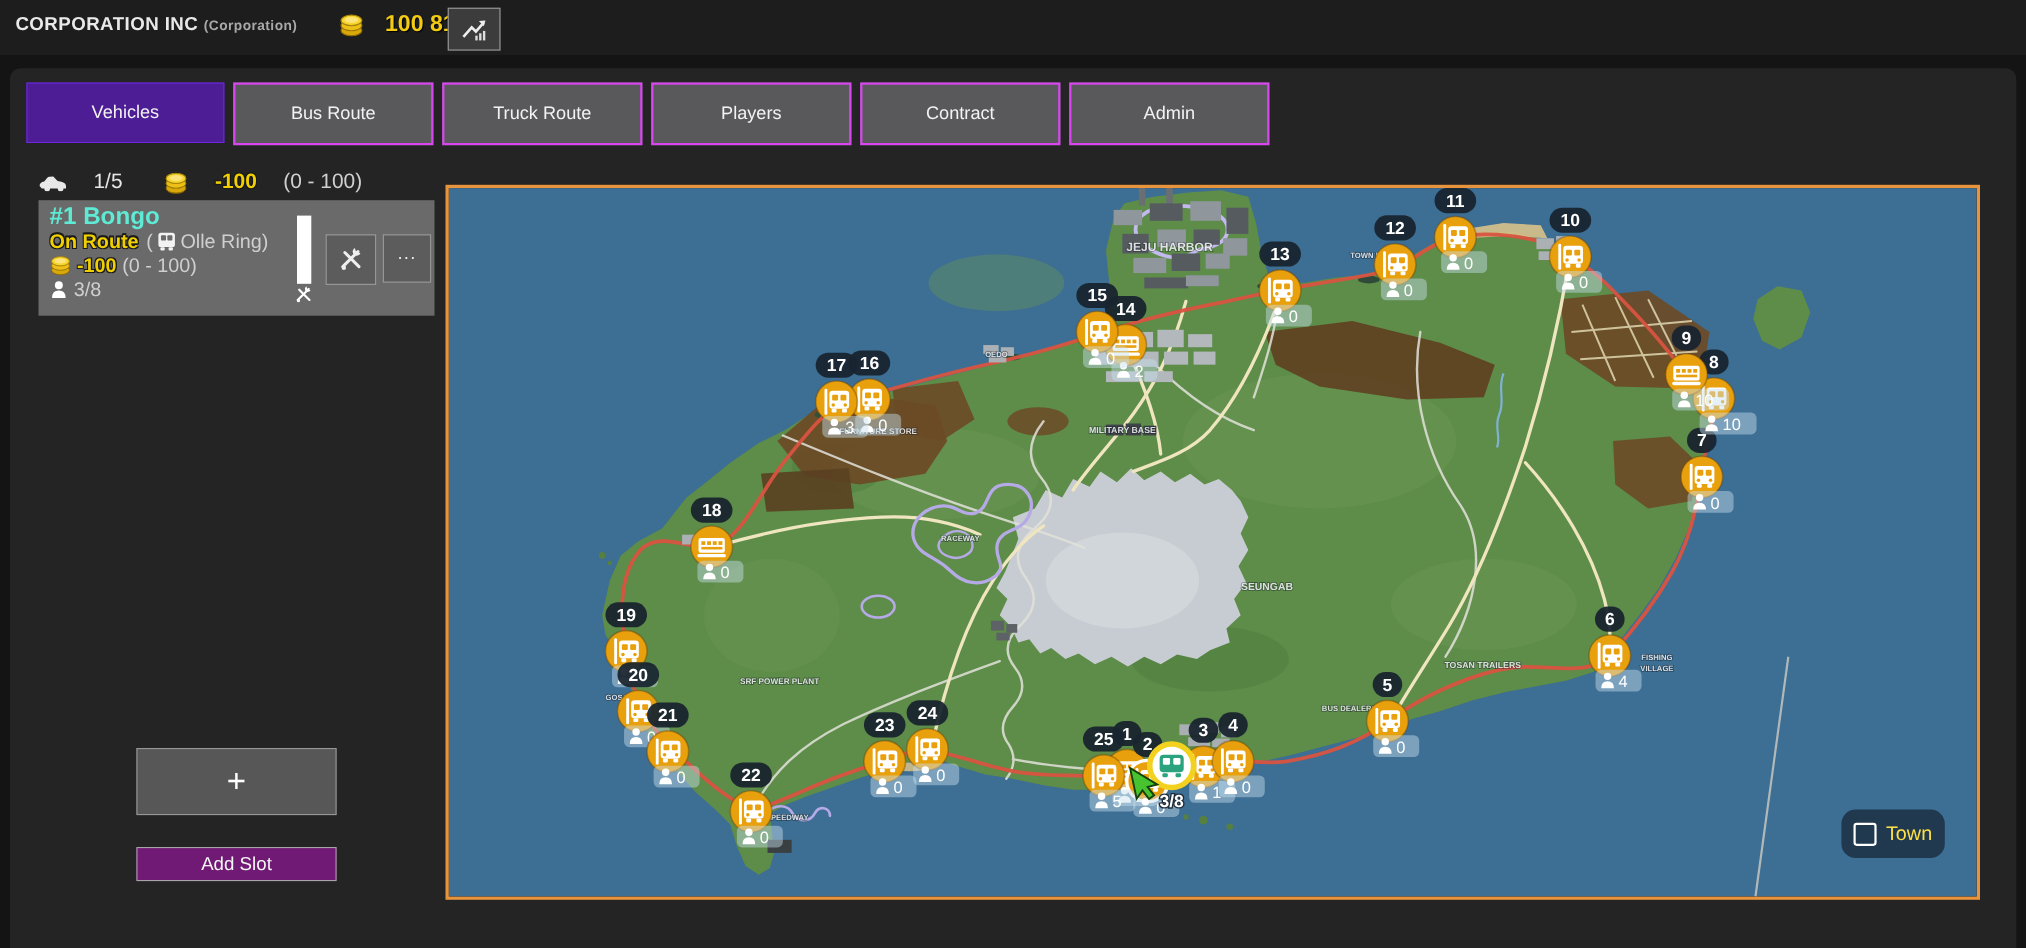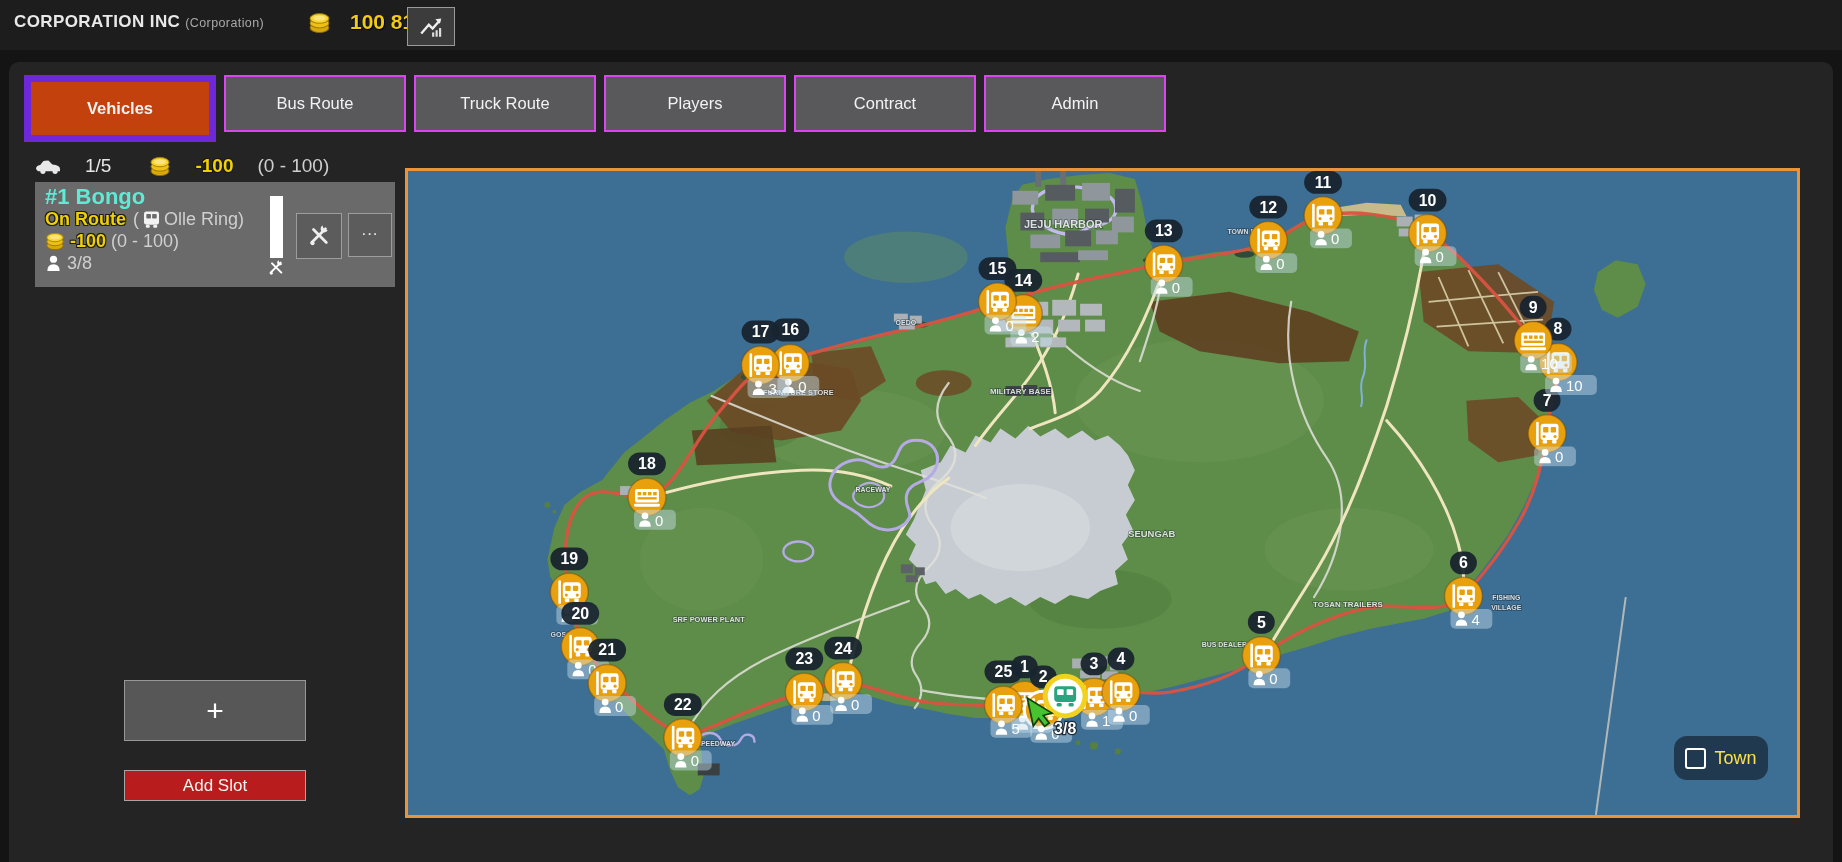--- a/index.html
+++ b/index.html
@@ -1,52 +1,52 @@
 <!DOCTYPE html>
 <html><head>
 <meta charset="utf-8">
 <style>
   html,body{margin:0;padding:0}
   body{width:1842px;height:862px;background:#141414;font-family:"Liberation Sans",sans-serif;
        position:relative;overflow:hidden;-webkit-font-smoothing:antialiased}
   
   .topbar{position:absolute;left:0;top:0;width:1842px;height:50px;background:#1d1d1d;}
   .company{position:absolute;left:14px;top:12px;font-size:17px;color:#e9e9e9;letter-spacing:.4px}
-  .company small{font-size:12.5px;color:#a9a9a9;font-weight:normal;margin-left:5px}
+  .company small{font-size:12.5px;color:#a9a9a9;font-weight:bold;margin-left:5px}
   .money{position:absolute;left:308px;top:10px;display:flex;align-items:center;gap:19px}
   .money .amount{font-size:21px;font-weight:bold;color:#f2cb12;text-shadow:1px 1px 1px #000}
   .chart-btn{position:absolute;left:407px;top:7px;width:46px;height:37px;background:#3c3c3c;
              border:1px solid #9a9a9a;display:flex;align-items:center;justify-content:center;cursor:pointer}
   
   .panel{position:absolute;left:9px;top:62px;width:1824px;height:800px;background:#242424;
          border-radius:10px 10px 0 0}
   .tabs{position:absolute;left:15px;top:13px;display:flex;gap:8px}
   .tab{width:178px;height:53px;background:#59595b;border:2px solid #d946ef;color:#f2f2f2;
        font-size:16.5px;display:flex;align-items:center;justify-content:center;cursor:pointer}
-  .tab.active{background:#c2410c;border:7px solid #6d28d9;font-weight:bold}
+  .tab.active{background:#4c1d95;border:1px solid #6d28d9;font-weight:normal}
   
   .veh-summary{position:absolute;left:26px;top:93px;display:flex;align-items:center;gap:24px;
                color:#e6e6e6;font-size:19px}
   .yellow{color:#f0d000;font-weight:bold;text-shadow:1px 1px 0 #1a1a1a,-1px 1px 0 #1a1a1a,1px -1px 0 #1a1a1a,-1px -1px 0 #1a1a1a}
   .dim{color:#cfcfcf;font-weight:normal}
   .veh-card{position:absolute;left:26px;top:120px;width:360px;height:105px;background:#6a6a6a;
             cursor:pointer}
   .veh-card .lines{position:absolute;left:10px;top:4px}
   .veh-card .l{height:22px;display:flex;align-items:center;gap:5px;font-size:18px;color:#e2e2e2}
   .veh-name{font-weight:bold;color:#5eead4;font-size:22px}
   .gauge{position:absolute;left:235px;top:14px;width:13px;height:62px;background:#fff}
   .gauge-tool{position:absolute;left:233px;top:78px}
   .sq-btn{position:absolute;top:31px;width:44px;height:44px;background:#5c5c5c;border:1px solid #9d9d9d;
           display:flex;align-items:center;justify-content:center;color:#e8e8e8;cursor:pointer}
   .btn-wrench{left:261px}
   .btn-more{left:313px;font-size:17px;letter-spacing:1px;align-items:flex-start;padding-top:6px;box-sizing:border-box}
   .plus-btn{position:absolute;left:115px;top:618px;width:180px;height:59px;background:#575757;
             border:1px solid #979797;color:#fff;font-size:30px;display:flex;align-items:center;
             justify-content:center;cursor:pointer}
-  .addslot-btn{position:absolute;left:115px;top:708px;width:180px;height:29px;background:#b91c1c;
+  .addslot-btn{position:absolute;left:115px;top:708px;width:180px;height:29px;background:#701a75;
                border:1px solid #a5a5a5;color:#f4f4f4;font-size:17px;display:flex;align-items:center;
                justify-content:center;cursor:pointer}
   
   .map-wrap{position:absolute;left:396px;top:106px;width:1395px;height:650px;
             border:3px solid #e8943c;box-sizing:border-box;cursor:grab}
   .map-wrap svg{display:block}
   .maplabel{fill:rgba(255,255,255,.82);font-family:"Liberation Sans",sans-serif;font-weight:bold;
             text-anchor:middle;paint-order:stroke;stroke:rgba(20,30,40,.45);stroke-width:1.5px}
   .town-toggle{position:absolute;right:29px;bottom:35px;width:94px;height:44px;background:#20394e;
                border-radius:13px;display:flex;align-items:center;justify-content:center;gap:8px;

